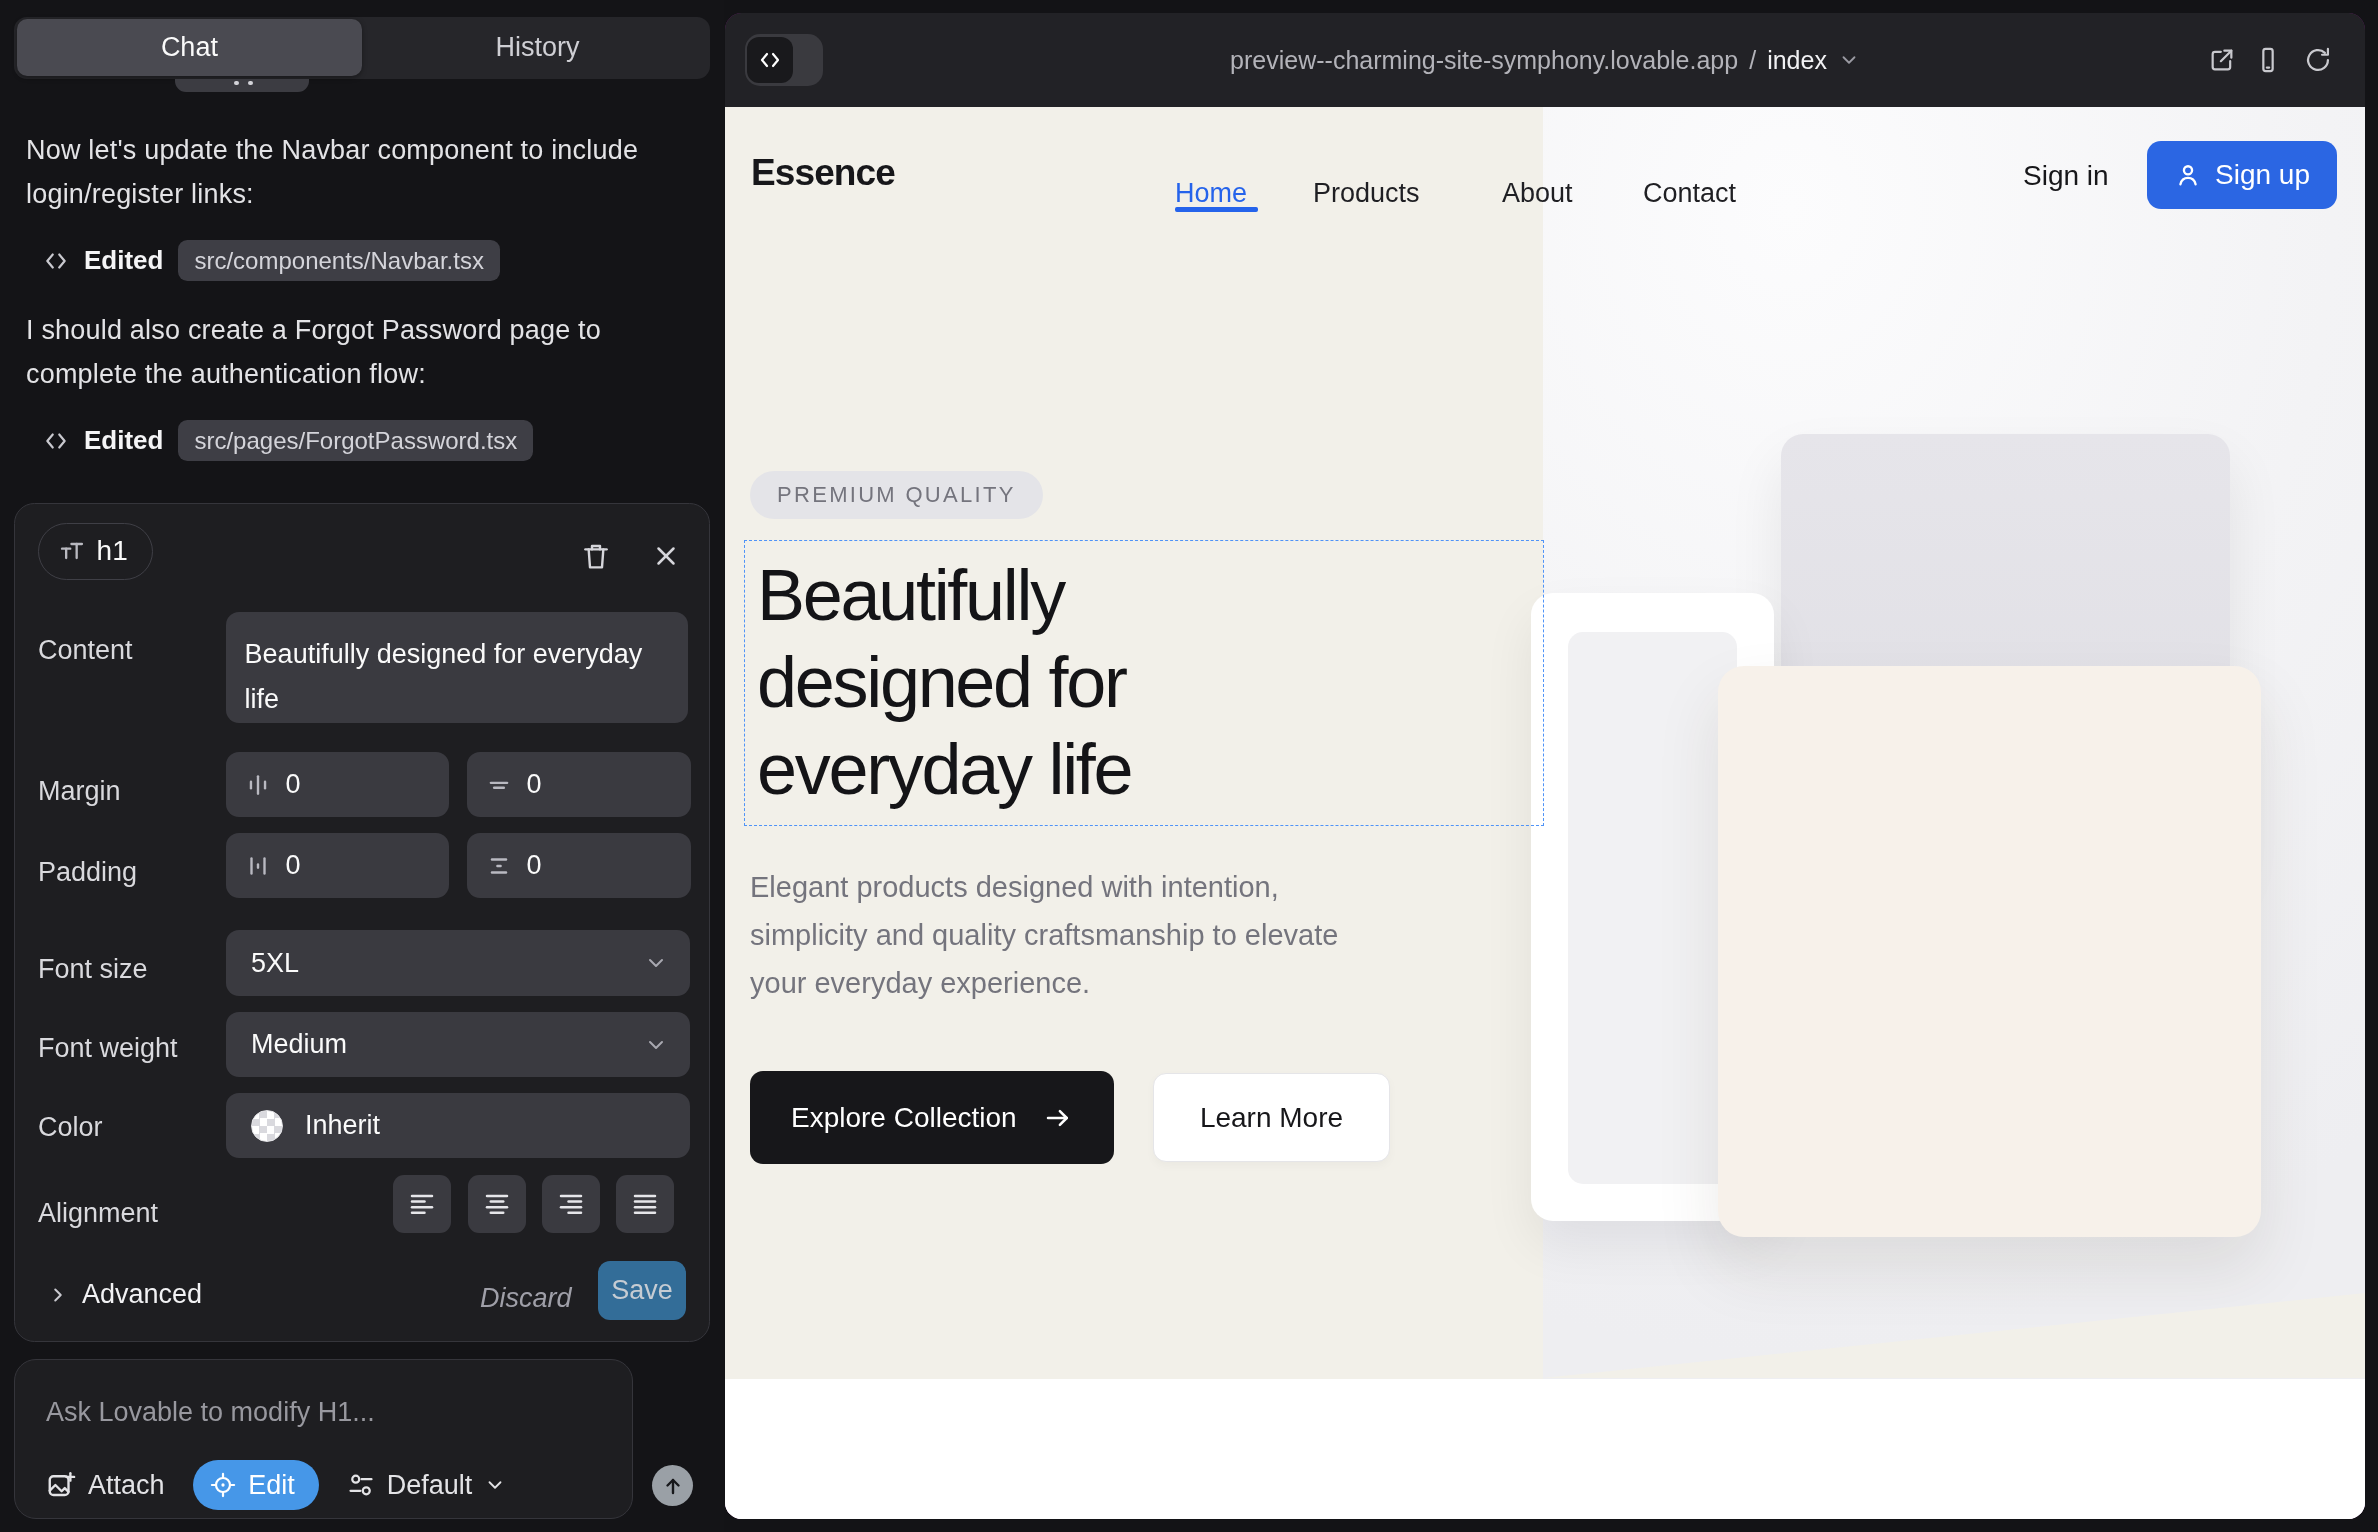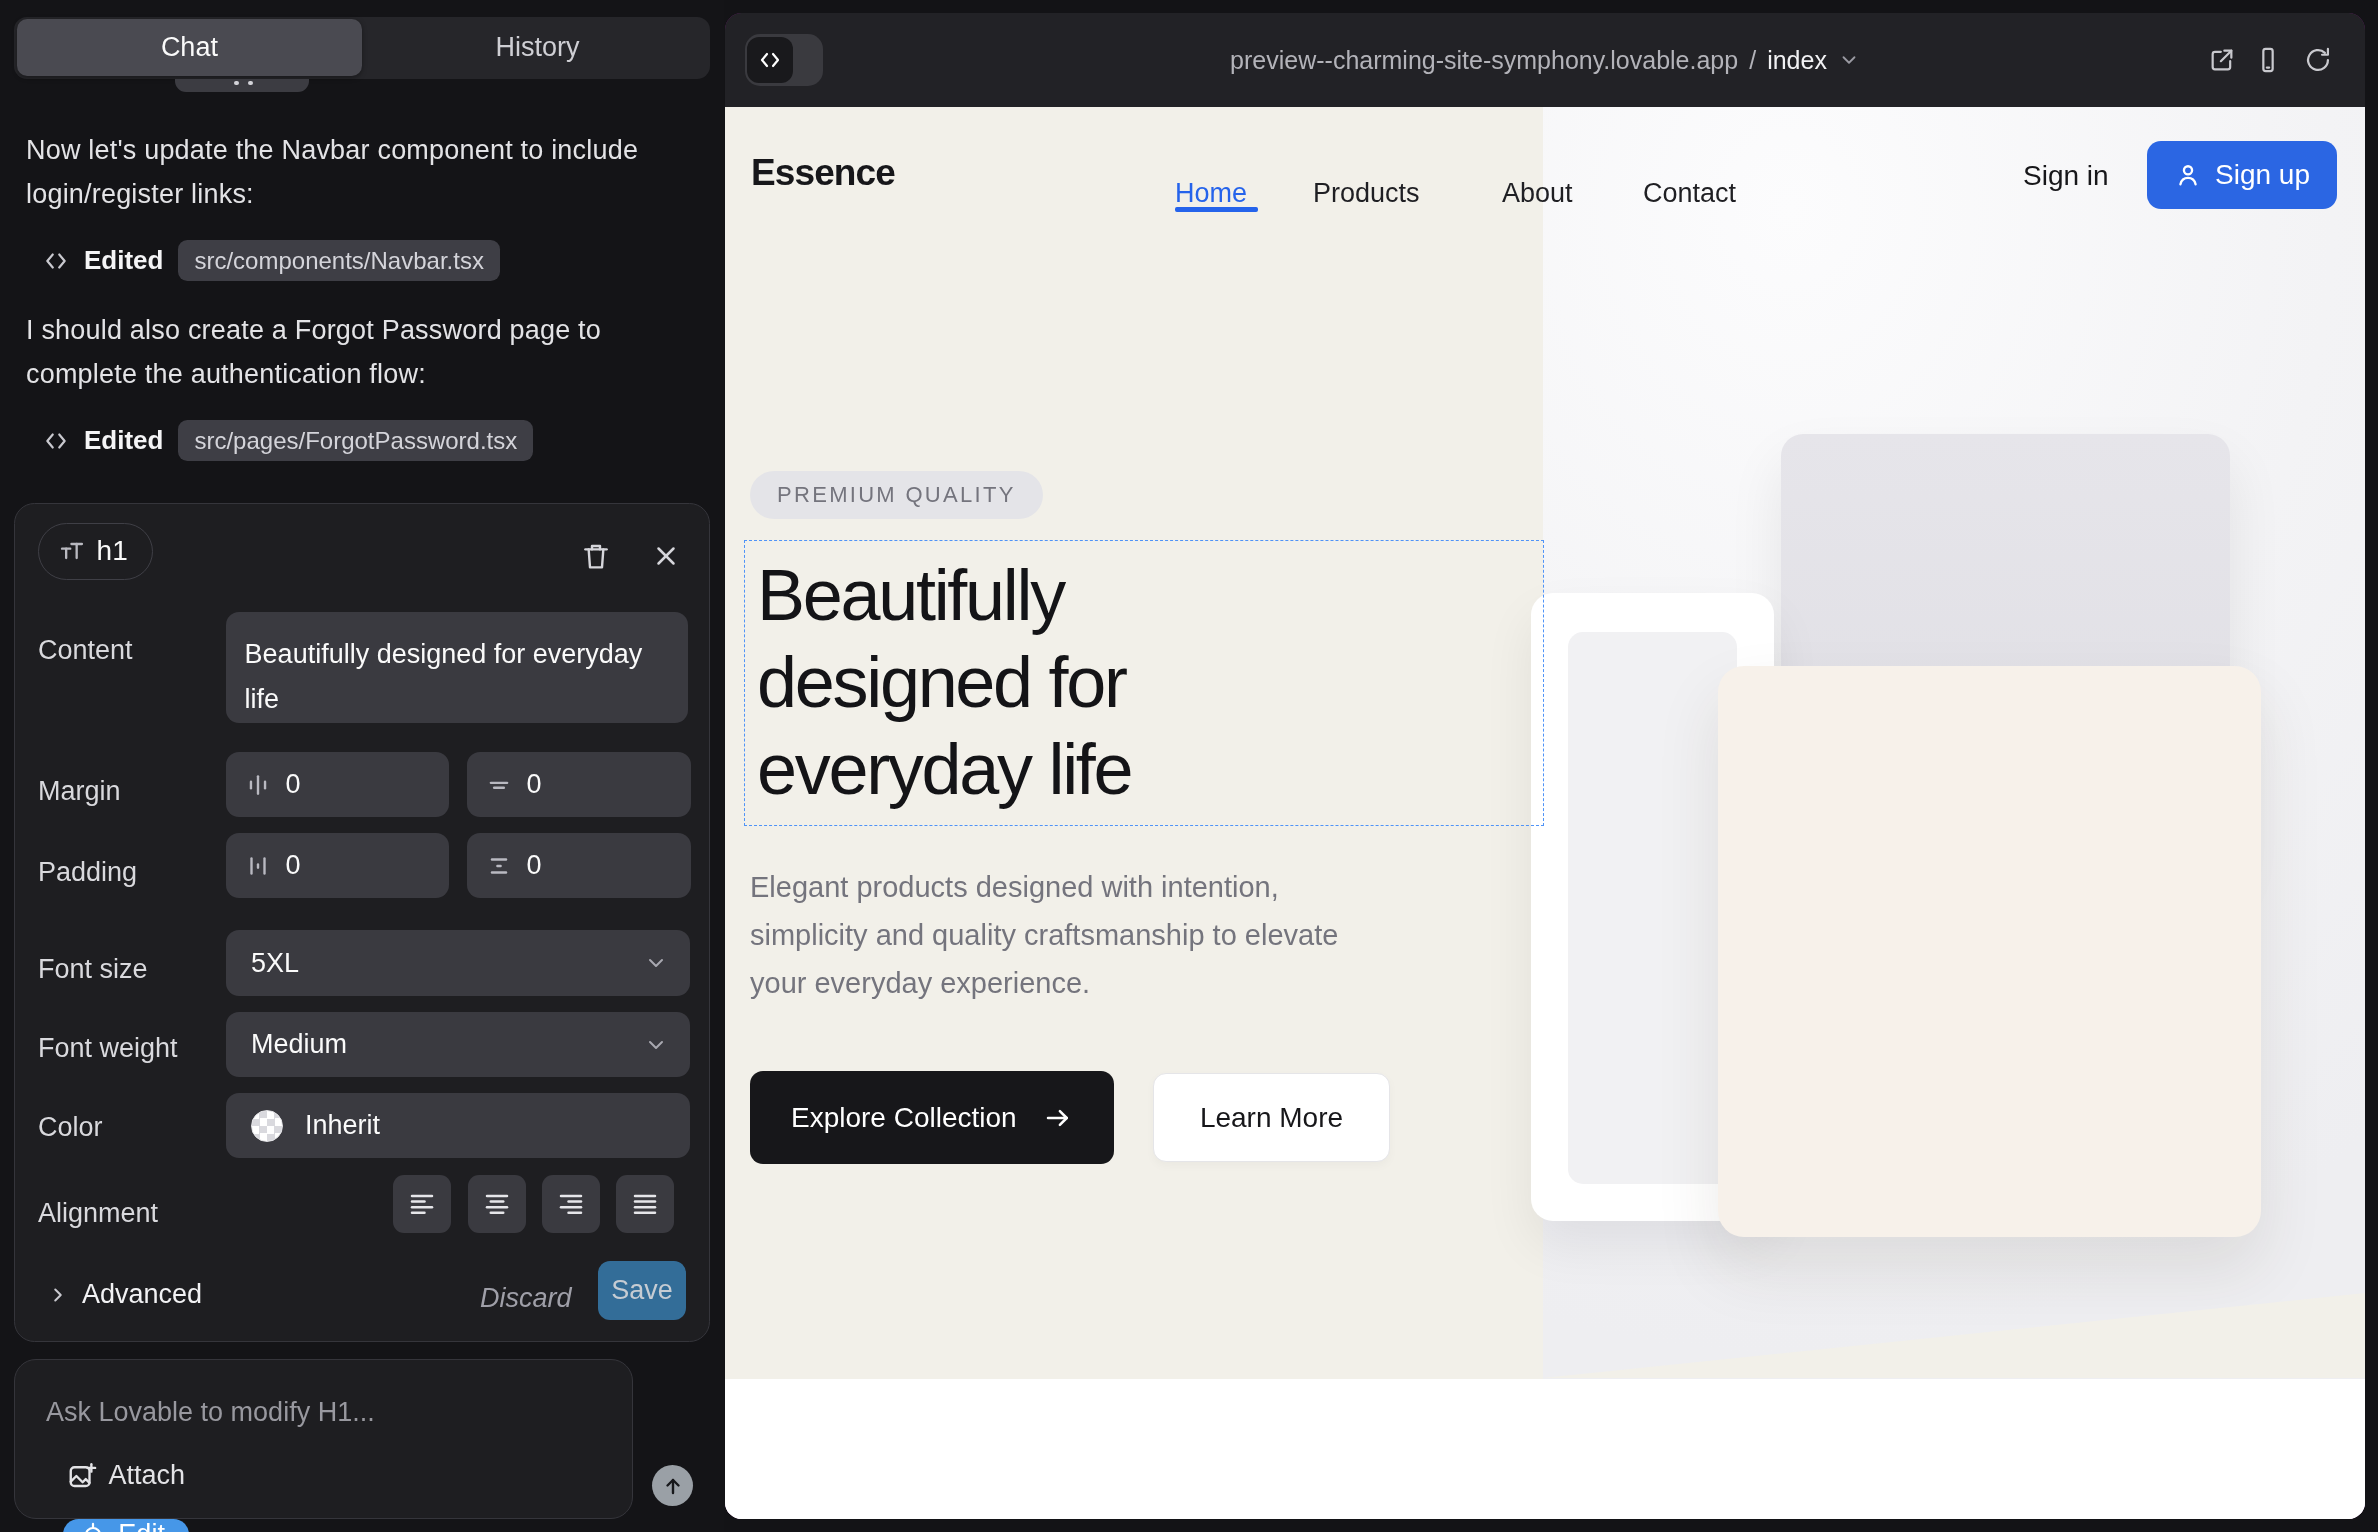--- a/index.html
+++ b/index.html
@@ -34,21 +34,21 @@
   .select .chev { color:#a8a8b0; }
   .swatch { width:32px; height:32px; border-radius:50%; background:repeating-conic-gradient(#d9d9de 0 25%, #ffffff 0 50%); background-size:15px 15px; border:0.9px solid #e5e5e8; }
   .align-btn { position:absolute; top:671px; width:58px; height:58px; background:#3a3a40; border-radius:11px; display:flex; align-items:center; justify-content:center; color:#e6e6ea; }
   .adv-row { position:absolute; left:32px; top:775px; display:flex; align-items:center; gap:13px; color:#f2f2f4; font-size:27px; font-weight:500; }
   .discard { position:absolute; left:465px; top:779px; font-size:27px; color:#9f9fa8;font-style:italic; }
   .save-btn { position:absolute; left:583px; top:757px; width:88px; height:59px; background:#336d98; border-radius:12px; display:flex; align-items:center; justify-content:center; color:#c6ccd3; font-size:27px; }
 
   
   .composer { position:absolute; left:14px; top:1359px; width:619px; height:160px; background:#1e1e21; border:0.9px solid #35353b; border-radius:22px; }
   .placeholder { position:absolute; left:31px; top:37px; font-size:27px; color:#98989f; }
-  .c-row { position:absolute; left:31px; top:100px; height:50px; display:flex; align-items:center; gap:28px; color:#e3e3e6; font-size:27px;flex-direction:column; }
+  .c-row { position:absolute; left:31px; top:100px; height:50px; display:flex; align-items:center; gap:28px; color:#e3e3e6; font-size:27px; }
   .c-item { display:flex; align-items:center; gap:12px; }
   .edit-pill { background:#4697e8; color:#fff; border-radius:927px; height:50px; padding:0 24px 0 16.7px; display:flex; align-items:center; gap:11px; }
   .send-btn { position:absolute; left:637px; top:105px; width:41px; height:41px; border-radius:50%; background:#9aa0a6; display:flex; align-items:center; justify-content:center; color:#17181b; }
 
   
   .frame { position:absolute; left:725px; top:13px; width:1640px; height:1506px; border-radius:16.7px; overflow:hidden; background:#701a75; }
   .chrome { position:absolute; left:0; top:0; width:1640px; height:94px; background:#222226; }
   .view-toggle { position:absolute; left:19.5px; top:21.3px; width:78px; height:52px; background:#3a3a3f; border-radius:15px; }
   .view-toggle .cell { position:absolute; left:2.8px; top:2.8px; width:46px; height:46px; background:#19191c; border-radius:12px; display:flex; align-items:center; justify-content:center; color:#fff; }
   .urlbar { position:absolute; left:0; top:0; width:1640px; height:94px; display:flex; align-items:center; justify-content:center; gap:11px; font-size:25px; }

